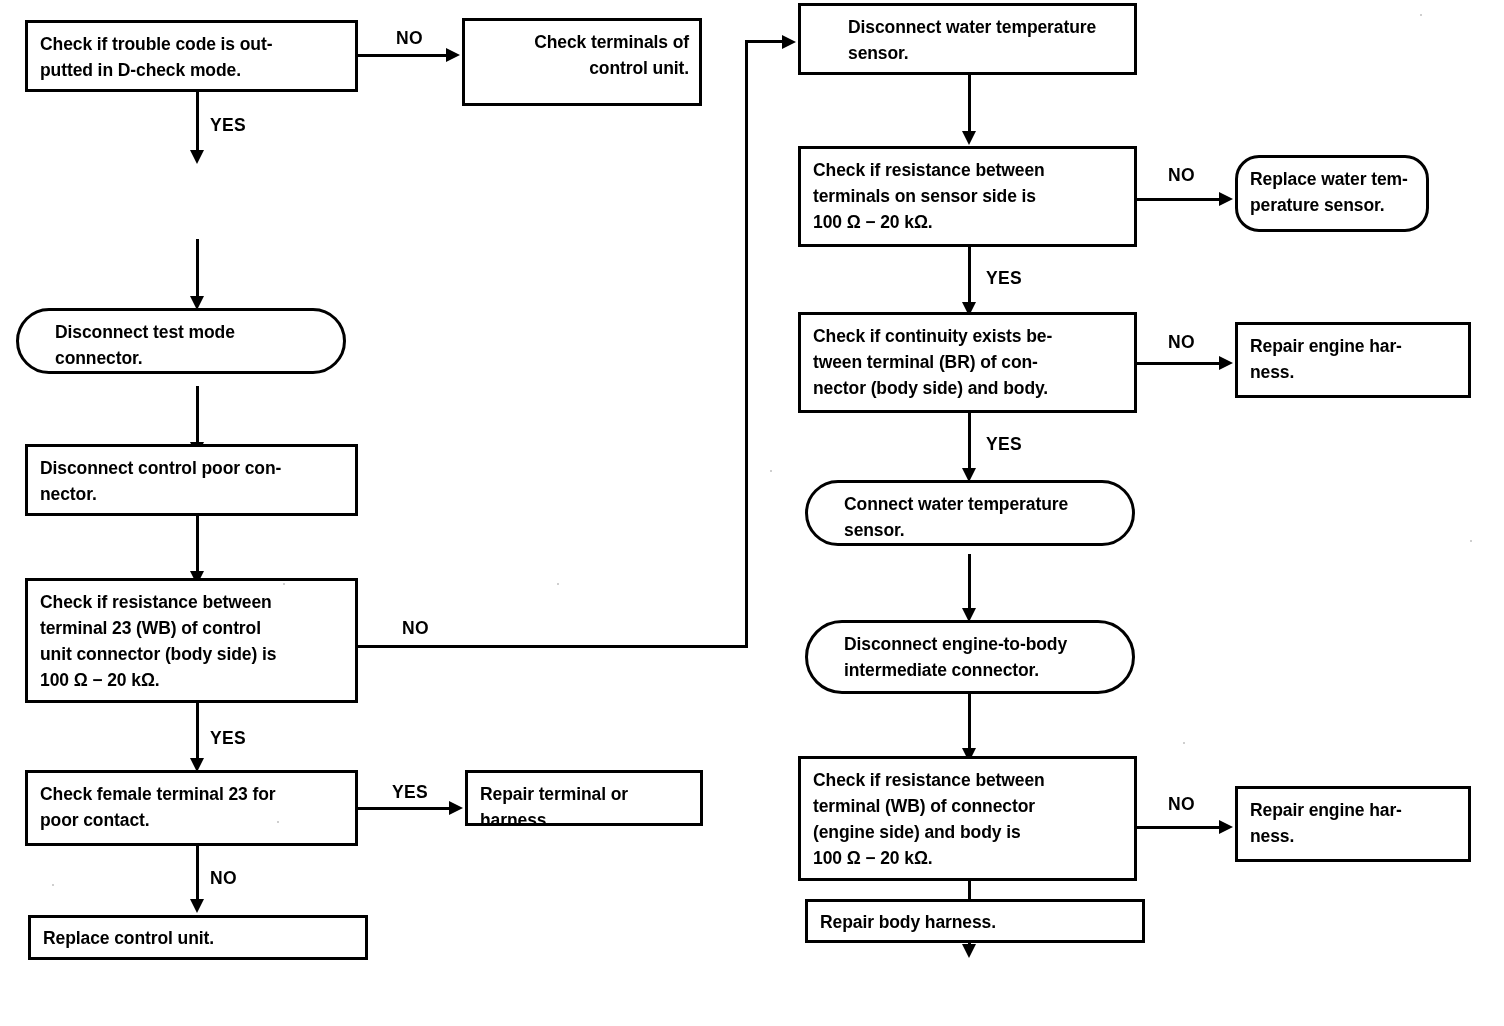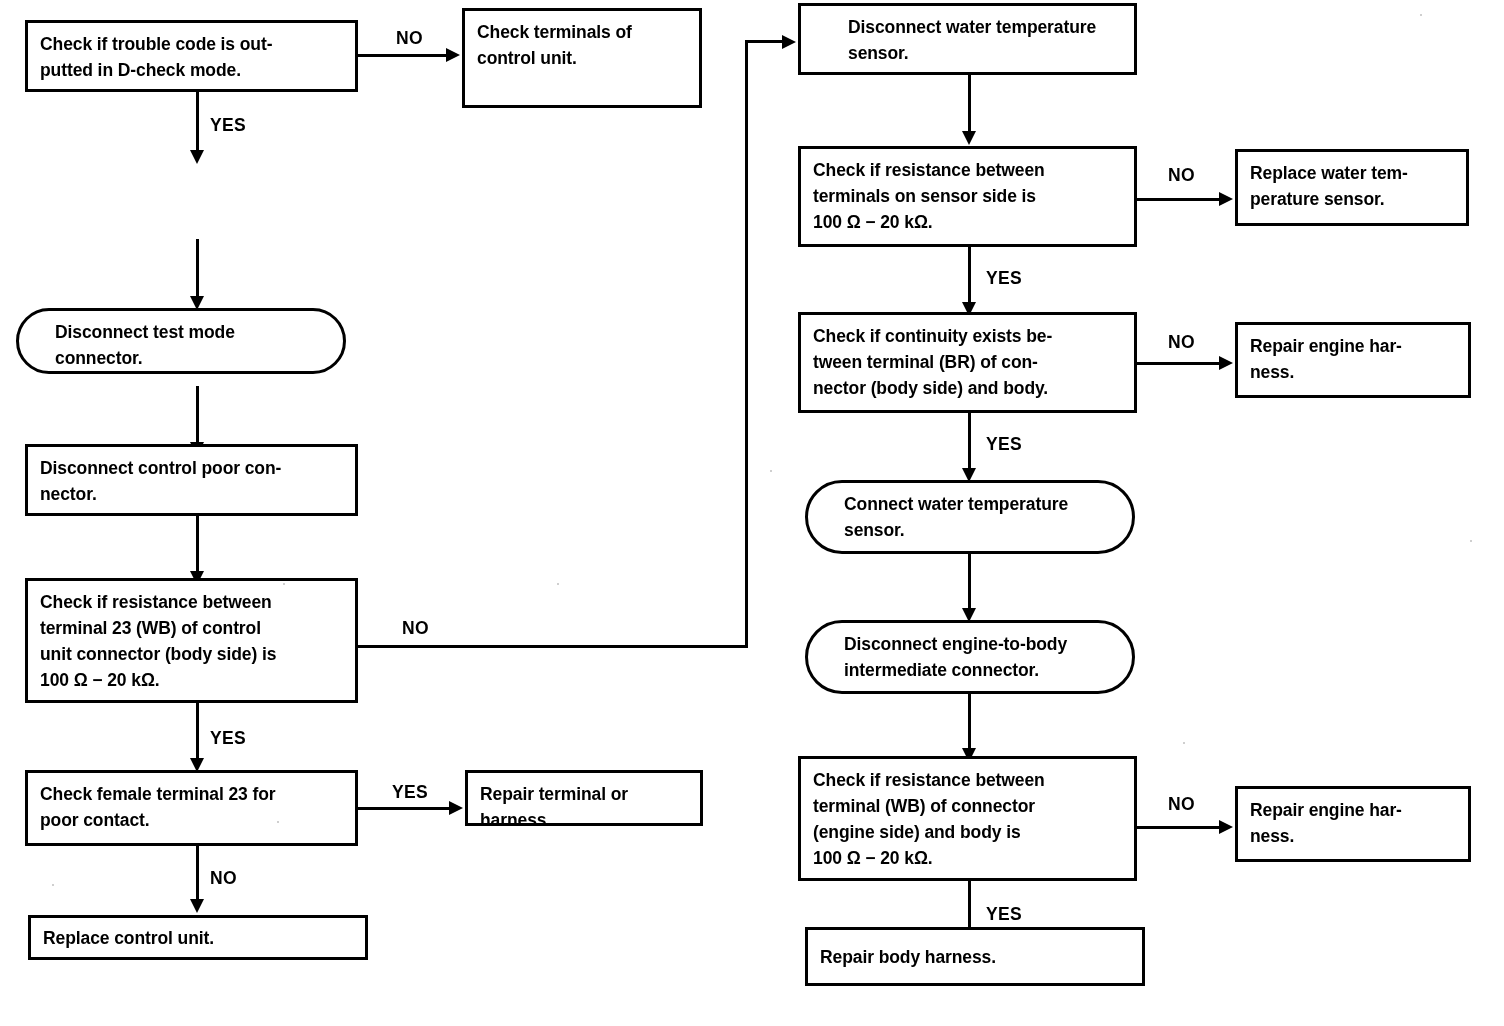--- a/index.html
+++ b/index.html
@@ -83,21 +83,21 @@
 
 <div id="canvas">
 
   <div class="node" style="left:25px; top:20px; width:333px; height:72px;">Check if trouble code is out-
 putted in D-check mode.</div>
 
   <div class="hline" style="left:358px; top:54px; width:90px;"></div>
   <div class="arrow-right" style="left:446px; top:48px;"></div>
   <div class="edge-label" style="left:396px; top:28px;">NO</div>
 
-  <div class="node" style="left:462px; top:8px; width:240px; height:100px;">Check terminals of
+  <div class="node" style="left:462px; top:18px; width:240px; height:88px;text-align:right;">Check terminals of
 control unit.</div>
 
   <div class="vline" style="left:196px; top:92px; width:3px; height:64px;"></div>
   <div class="arrow-down" style="left:190px; top:150px;"></div>
   <div class="edge-label" style="left:210px; top:115px;">YES</div>
 
 
   <div class="vline" style="left:196px; top:239px; width:3px; height:64px;"></div>
   <div class="arrow-down" style="left:190px; top:296px;"></div>
 
@@ -151,21 +151,21 @@
   <div class="arrow-down" style="left:962px; top:131px;"></div>
 
   <div class="node" style="left:798px; top:146px; width:339px; height:101px;">Check if resistance between
 terminals on sensor side is
 100 Ω − 20 kΩ.</div>
 
   <div class="hline" style="left:1137px; top:198px; width:86px;"></div>
   <div class="arrow-right" style="left:1219px; top:192px;"></div>
   <div class="edge-label" style="left:1168px; top:165px;">NO</div>
 
-  <div class="node" style="left:1235px; top:149px; width:234px; height:77px;">Replace water tem-
+  <div class="node" style="left:1235px; top:155px; width:194px; height:77px;border-radius:24px;">Replace water tem-
 perature sensor.</div>
 
   <div class="vline" style="left:968px; top:247px; width:3px; height:62px;"></div>
   <div class="arrow-down" style="left:962px; top:302px;"></div>
   <div class="edge-label" style="left:986px; top:268px;">YES</div>
 
   <div class="node" style="left:798px; top:312px; width:339px; height:101px;">Check if continuity exists be-
 tween terminal (BR) of con-
 nector (body side) and body.</div>
 
@@ -173,21 +173,21 @@
   <div class="arrow-right" style="left:1219px; top:356px;"></div>
   <div class="edge-label" style="left:1168px; top:332px;">NO</div>
 
   <div class="node" style="left:1235px; top:322px; width:236px; height:76px;">Repair engine har-
 ness.</div>
 
   <div class="vline" style="left:968px; top:413px; width:3px; height:62px;"></div>
   <div class="arrow-down" style="left:962px; top:468px;"></div>
   <div class="edge-label" style="left:986px; top:434px;">YES</div>
 
-  <div class="node rounded" style="left:805px; top:480px; width:330px; height:74px;">Connect water temperature
+  <div class="node rounded" style="left:805px; top:480px; width:330px; height:66px;">Connect water temperature
 sensor.</div>
 
   <div class="vline" style="left:968px; top:554px; width:3px; height:62px;"></div>
   <div class="arrow-down" style="left:962px; top:608px;"></div>
 
   <div class="node rounded" style="left:805px; top:620px; width:330px; height:74px;">Disconnect engine-to-body
 intermediate connector.</div>
 
   <div class="vline" style="left:968px; top:694px; width:3px; height:62px;"></div>
   <div class="arrow-down" style="left:962px; top:748px;"></div>
@@ -201,21 +201,21 @@
   <div class="arrow-right" style="left:1219px; top:820px;"></div>
   <div class="edge-label" style="left:1168px; top:794px;">NO</div>
 
   <div class="node" style="left:1235px; top:786px; width:236px; height:76px;">Repair engine har-
 ness.</div>
 
   <div class="vline" style="left:968px; top:881px; width:3px; height:70px;"></div>
   <div class="arrow-down" style="left:962px; top:944px;"></div>
   <div class="edge-label" style="left:986px; top:904px;">YES</div>
 
-  <div class="node oneline" style="left:805px; top:927px; width:340px; height:59px;">Repair body harness.</div>
+  <div class="node oneline" style="left:805px; top:899px; width:340px; height:44px;">Repair body harness.</div>
 
   <div class="speck" style="left:283px;top:583px;"></div>
   <div class="speck" style="left:52px;top:884px;"></div>
   <div class="speck" style="left:277px;top:821px;"></div>
   <div class="speck" style="left:557px;top:583px;"></div>
   <div class="speck" style="left:1420px;top:14px;"></div>
   <div class="speck" style="left:1183px;top:742px;"></div>
   <div class="speck" style="left:770px;top:470px;"></div>
   <div class="speck" style="left:1470px;top:540px;"></div>
 

